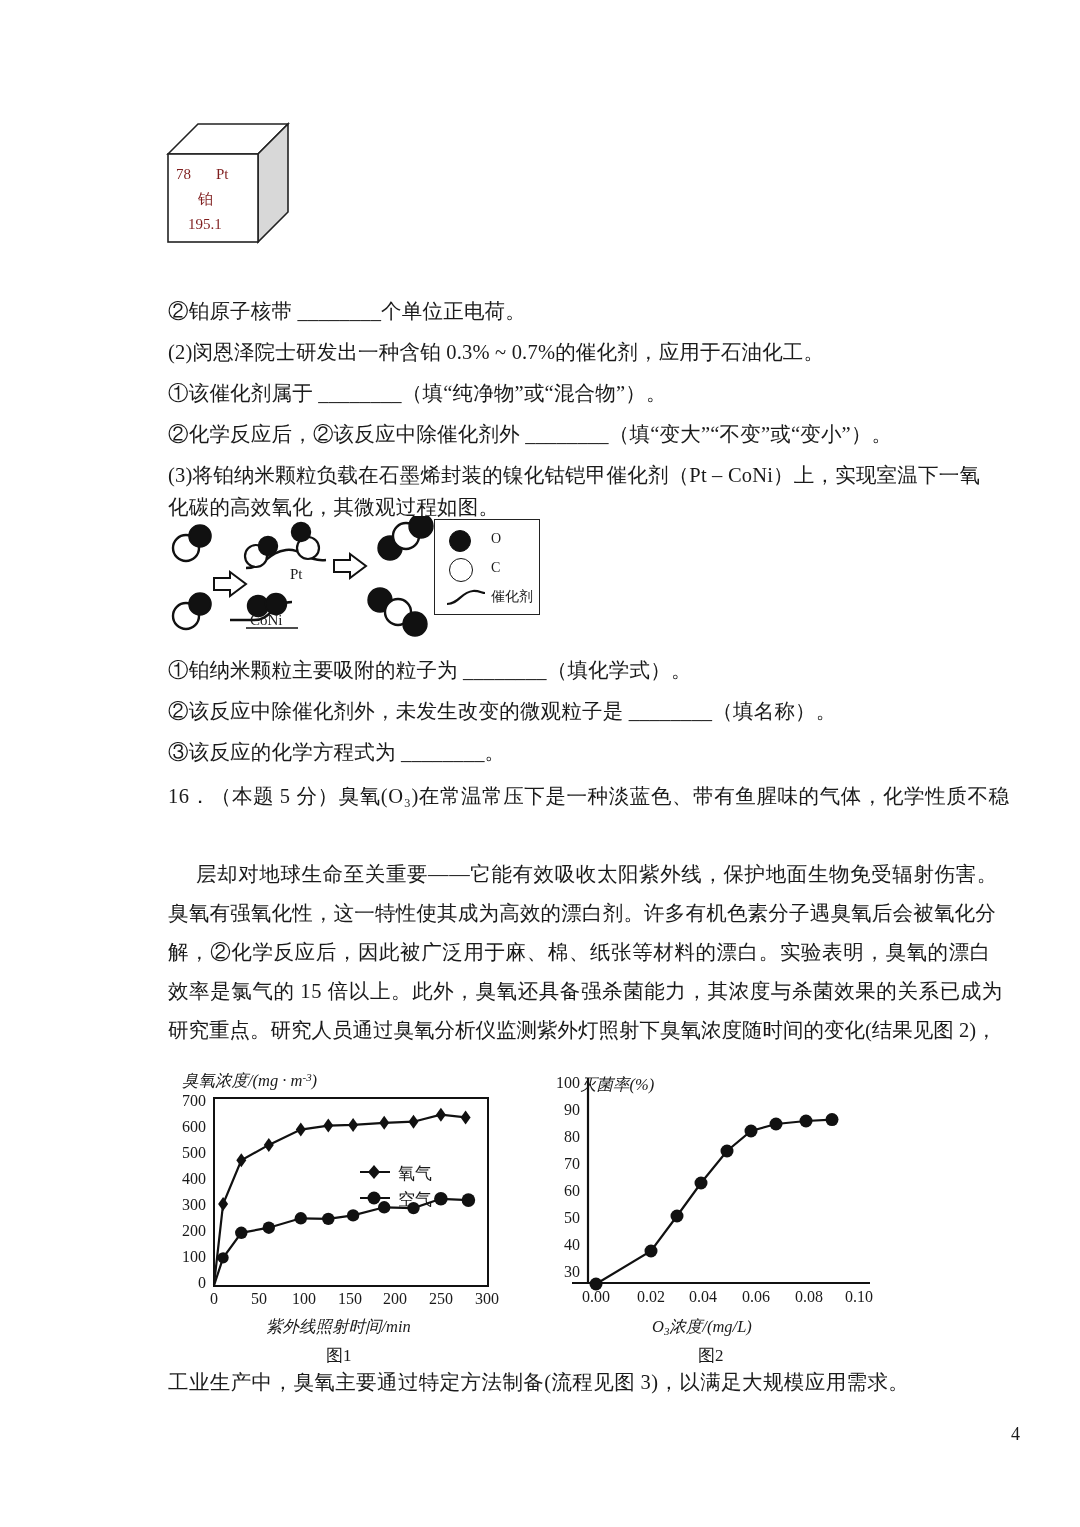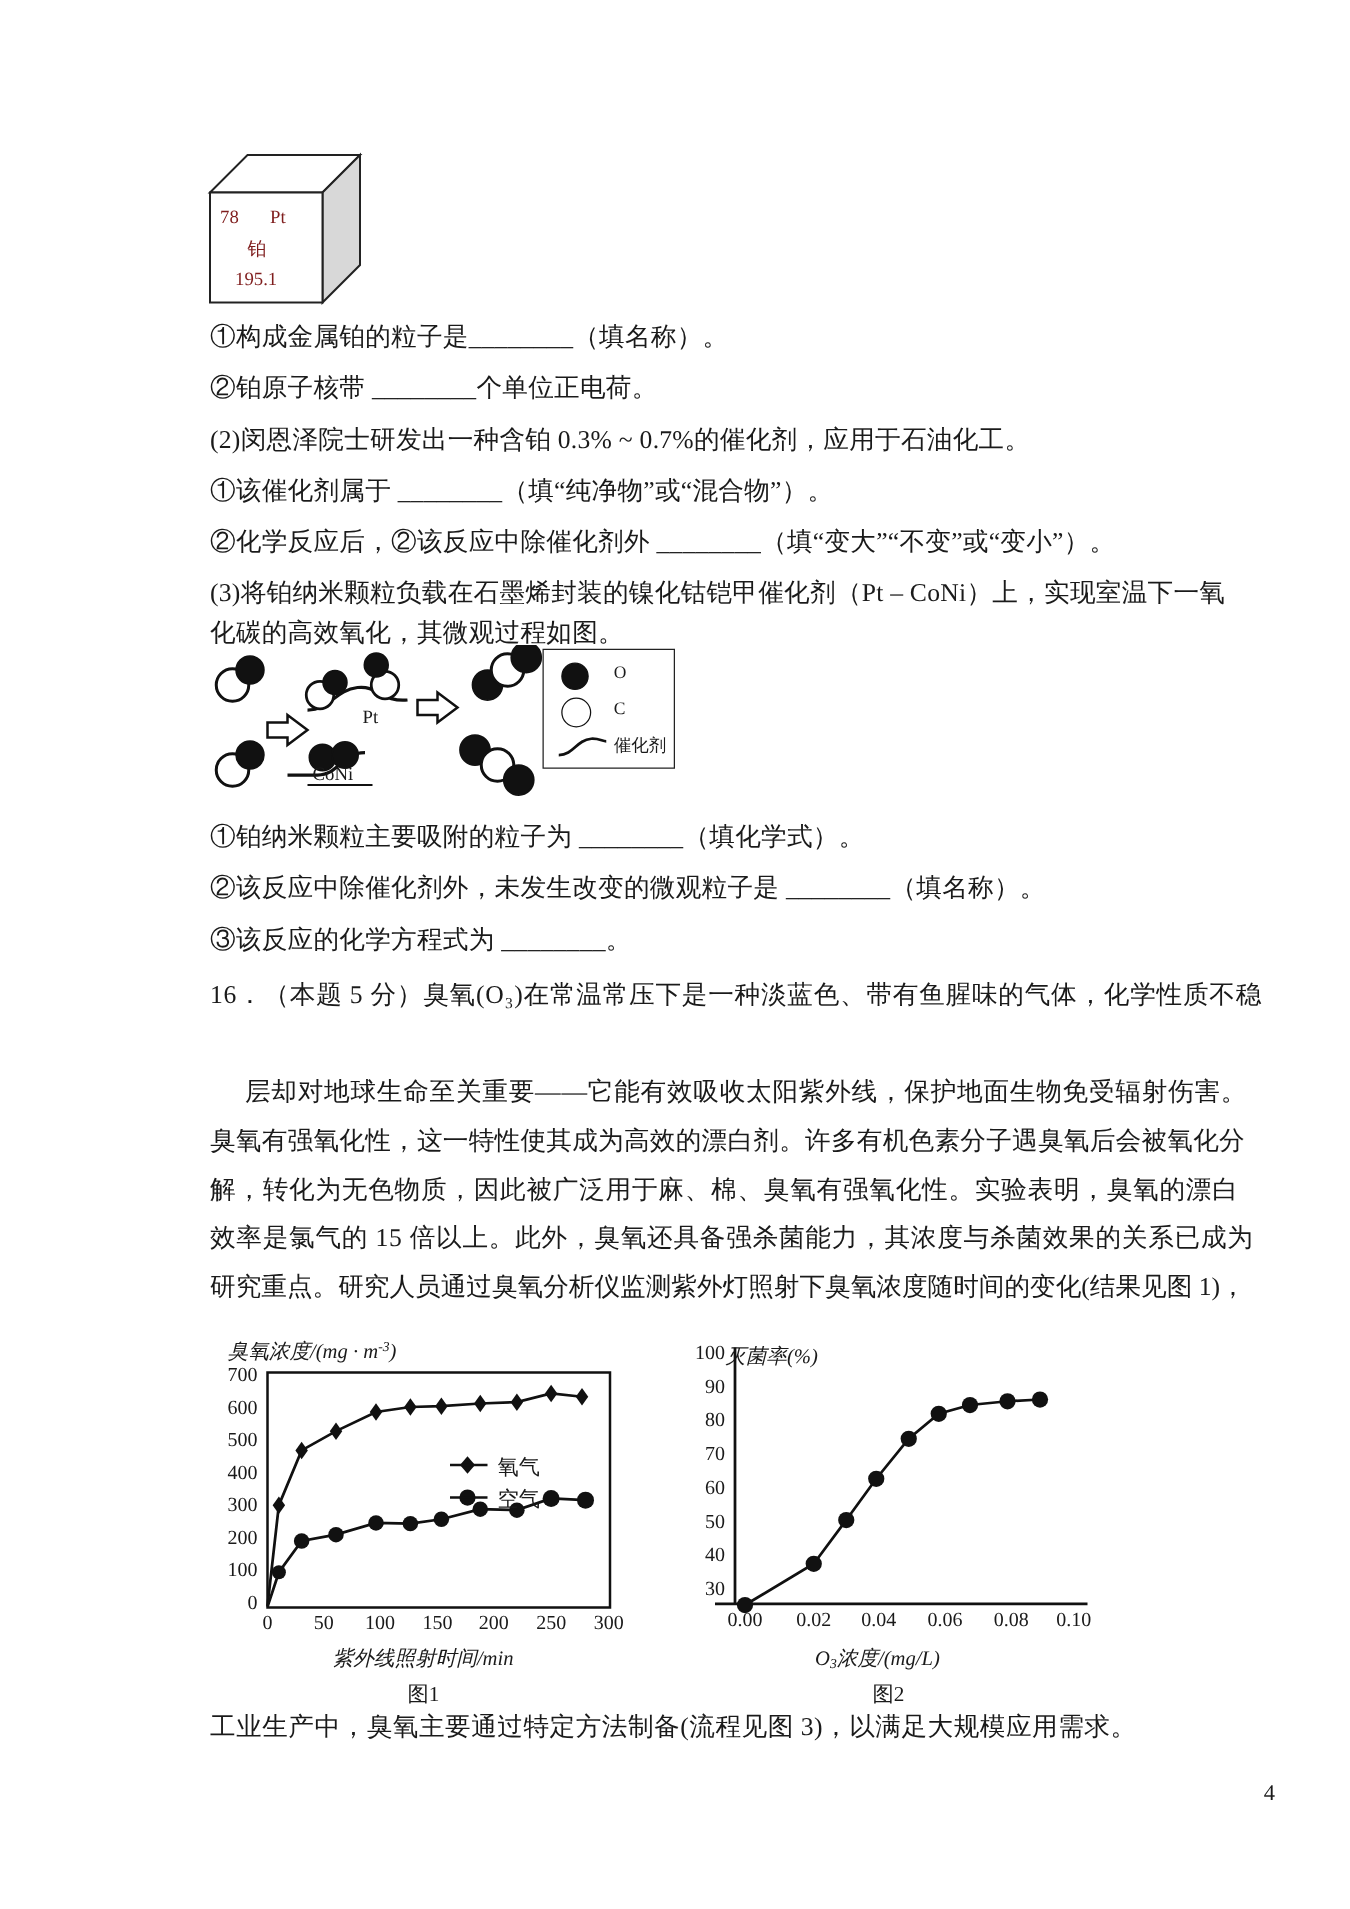--- a/index.html
+++ b/index.html
@@ -86,21 +86,20 @@
       <polygon points="0,32 30,2 120,2 90,32" fill="#ffffff" stroke="#222" stroke-width="1.6"></polygon>
       <polygon points="90,32 120,2 120,90 90,120" fill="#d8d8d8" stroke="#222" stroke-width="1.6"></polygon>
       <rect x="0" y="32" width="90" height="88" fill="#ffffff" stroke="#222" stroke-width="1.6"></rect>
     </svg>
     <span class="lbl" id="pt-num">78</span>
     <span class="lbl" id="pt-sym">Pt</span>
     <span class="lbl" id="pt-cn">铂</span>
     <span class="lbl" id="pt-mass">195.1</span>
   </div>
 
-  <div class="para" style="left:168px;top:250px;">①构成金属铂的粒子是________（填名称）。</div>
   <div class="para" style="left:168px;top:291px;">②铂原子核带 ________个单位正电荷。</div>
   <div class="para" style="left:168px;top:332px;">(2)闵恩泽院士研发出一种含铂 0.3% ~ 0.7%的催化剂，应用于石油化工。</div>
   <div class="para" style="left:168px;top:373px;">①该催化剂属于 ________（填“纯净物”或“混合物”）。</div>
   <div class="para" style="left:168px;top:414px;">②化学反应后，②该反应中除催化剂外 ________（填“变大”“不变”或“变小”）。</div>
   <div class="para" style="left:168px;top:455px;">(3)将铂纳米颗粒负载在石墨烯封装的镍化钴铠甲催化剂（Pt – CoNi）上，实现室温下一氧</div>
   <div class="para" style="left:168px;top:487px;">化碳的高效氧化，其微观过程如图。</div>
 
   <div id="mol">
     <svg width="380" height="122" viewBox="0 0 380 122">
 
@@ -152,23 +151,23 @@
     <span class="lgtxt" style="left:56px;top:68px;">催化剂</span>
   </div>
 
   <div class="para" style="left:168px;top:650px;">①铂纳米颗粒主要吸附的粒子为 ________（填化学式）。</div>
   <div class="para" style="left:168px;top:691px;">②该反应中除催化剂外，未发生改变的微观粒子是 ________（填名称）。</div>
   <div class="para" style="left:168px;top:732px;">③该反应的化学方程式为 ________。</div>
 
   <div class="para" style="left:168px;top:776px;letter-spacing:0.6px;">16．（本题 5 分）臭氧(O₃)在常温常压下是一种淡蓝色、带有鱼腥味的气体，化学性质不稳</div>
   <div class="para" style="left:196px;top:854px;letter-spacing:0.6px;">层却对地球生命至关重要——它能有效吸收太阳紫外线，保护地面生物免受辐射伤害。</div>
   <div class="para" style="left:168px;top:893px;letter-spacing:0.2px;">臭氧有强氧化性，这一特性使其成为高效的漂白剂。许多有机色素分子遇臭氧后会被氧化分</div>
-  <div class="para" style="left:168px;top:932px;letter-spacing:0.6px;">解，转化为无色物质，因此被广泛用于麻、棉、臭氧有强氧化性。实验表明，臭氧的漂白</div>
+  <div class="para" style="left:168px;top:932px;letter-spacing:0.6px;">解，②化学反应后，因此被广泛用于麻、棉、纸张等材料的漂白。实验表明，臭氧的漂白</div>
   <div class="para" style="left:168px;top:971px;letter-spacing:0.6px;">效率是氯气的 15 倍以上。此外，臭氧还具备强杀菌能力，其浓度与杀菌效果的关系已成为</div>
-  <div class="para" style="left:168px;top:1010px;letter-spacing:0px;">研究重点。研究人员通过臭氧分析仪监测紫外灯照射下臭氧浓度随时间的变化(结果见图 1)，</div>
+  <div class="para" style="left:168px;top:1010px;letter-spacing:0px;">研究重点。研究人员通过臭氧分析仪监测紫外灯照射下臭氧浓度随时间的变化(结果见图 2)，</div>
 
   <div class="chartbox" id="chart1" style="left:168px;top:1070px;width:350px;height:280px;">
 
     <div class="axis-title" style="left:14px;top:0px;">臭氧浓度/(mg · m<sup>-3</sup>)</div>
 
     <div class="tick" style="left:-6px;top:22px;width:44px;">700</div>
     <div class="tick" style="left:-6px;top:48px;width:44px;">600</div>
     <div class="tick" style="left:-6px;top:74px;width:44px;">500</div>
     <div class="tick" style="left:-6px;top:100px;width:44px;">400</div>
     <div class="tick" style="left:-6px;top:126px;width:44px;">300</div>

